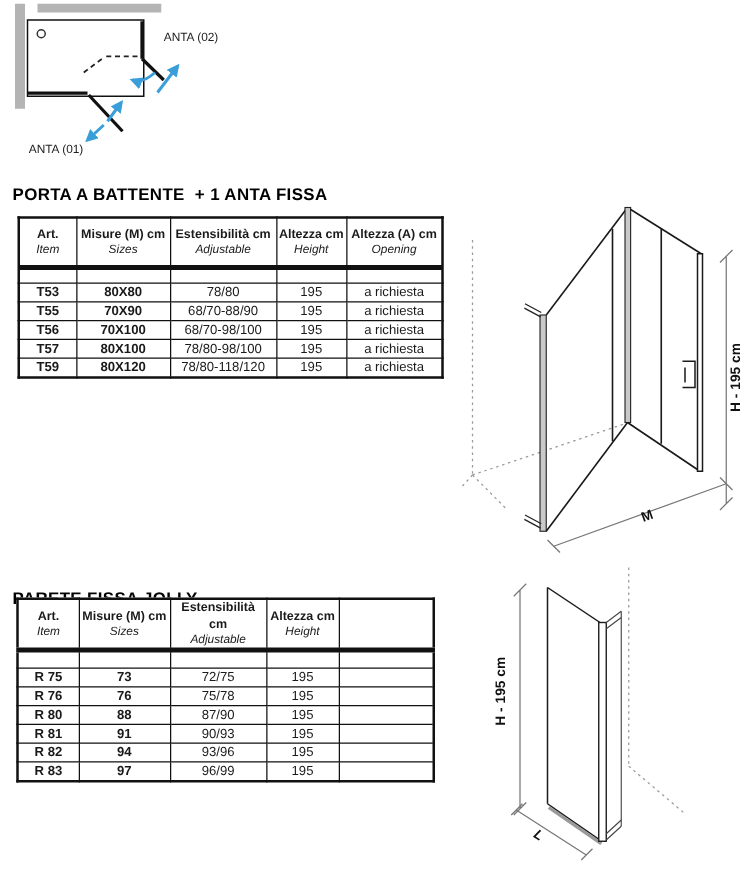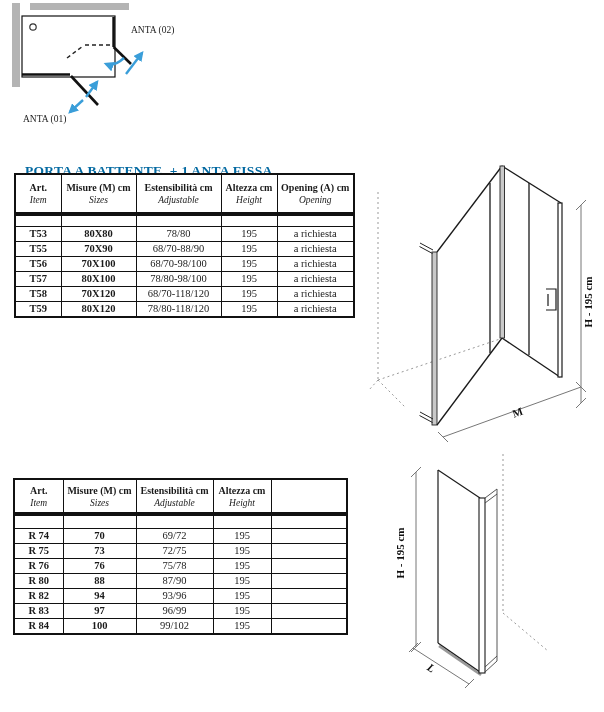--- a/index.html
+++ b/index.html
@@ -1,20 +1,20 @@
 <!DOCTYPE html>
 <html style="--accent: #3A9ED9; --wallgray: #B4B4B4;"><head>
 <meta charset="utf-8">
 <style>
   html,body{margin:0;padding:0;background:#fff;}
   .page{position:relative;width:604px;height:712px;background:#fff;overflow:hidden;
-        font-family:Liberation Serif, serif;color:#1a1a1a;}
+        font-family:Liberation Sans, sans-serif;color:#1a1a1a;}
   svg{position:absolute;display:block;}
-  .sec-title{position:absolute;left:10px;margin:15px;font-size:13.5px;font-weight:bold;
-             letter-spacing:.3px;color:#0369a1;white-space:pre;}
+  .sec-title{position:absolute;left:10px;margin:0;font-size:13.5px;font-weight:bold;
+             letter-spacing:.3px;color:#000000;white-space:pre;}
   #title1{top:148px;}
   #title2{top:471px;}
   table.spec{position:absolute;border-collapse:collapse;table-layout:fixed;
              border:2px solid #111;background:#fff;padding-left:20px;}
   #table1{left:14px;top:173px;}
   #table2{left:13px;top:478px;}
   table.spec th, table.spec td{border:1px solid #111;text-align:center;vertical-align:middle;
              padding:0;overflow:hidden;}
   table.spec thead tr{border-bottom:4px solid #111;}
   #table1 thead th{height:37px;}
@@ -96,21 +96,21 @@
           </th>
         <th>
           <div class="hl1">Estensibilità cm</div>
           <div class="hl2">Adjustable</div>
           </th>
         <th>
           <div class="hl1">Altezza cm</div>
           <div class="hl2">Height</div>
           </th>
         <th>
-          <div class="hl1">Opening (A) cm</div>
+          <div class="hl1">Altezza (A) cm</div>
           <div class="hl2">Opening</div>
           </th>
       </tr>
     </thead>
     <tbody>
         <tr class="spacer">
           <td></td>
           <td></td>
           <td></td>
           <td></td>
@@ -134,27 +134,20 @@
           <td>T56</td>
           <td>70X100</td>
           <td>68/70-98/100</td>
           <td>195</td>
           <td>a richiesta</td>
         </tr>
         <tr>
           <td>T57</td>
           <td>80X100</td>
           <td>78/80-98/100</td>
-          <td>195</td>
-          <td>a richiesta</td>
-        </tr>
-        <tr>
-          <td>T58</td>
-          <td>70X120</td>
-          <td>68/70-118/120</td>
           <td>195</td>
           <td>a richiesta</td>
         </tr>
         <tr>
           <td>T59</td>
           <td>80X120</td>
           <td>78/80-118/120</td>
           <td>195</td>
           <td>a richiesta</td>
         </tr>
@@ -229,27 +222,20 @@
     </thead>
     <tbody>
         <tr class="spacer">
           <td></td>
           <td></td>
           <td></td>
           <td></td>
           <td></td>
         </tr>
         <tr>
-          <td>R 74</td>
-          <td>70</td>
-          <td>69/72</td>
-          <td>195</td>
-          <td></td>
-        </tr>
-        <tr>
           <td>R 75</td>
           <td>73</td>
           <td>72/75</td>
           <td>195</td>
           <td></td>
         </tr>
         <tr>
           <td>R 76</td>
           <td>76</td>
           <td>75/78</td>
@@ -257,37 +243,37 @@
           <td></td>
         </tr>
         <tr>
           <td>R 80</td>
           <td>88</td>
           <td>87/90</td>
           <td>195</td>
           <td></td>
         </tr>
         <tr>
+          <td>R 81</td>
+          <td>91</td>
+          <td>90/93</td>
+          <td>195</td>
+          <td></td>
+        </tr>
+        <tr>
           <td>R 82</td>
           <td>94</td>
           <td>93/96</td>
           <td>195</td>
           <td></td>
         </tr>
         <tr>
           <td>R 83</td>
           <td>97</td>
           <td>96/99</td>
-          <td>195</td>
-          <td></td>
-        </tr>
-        <tr>
-          <td>R 84</td>
-          <td>100</td>
-          <td>99/102</td>
           <td>195</td>
           <td></td>
         </tr>
       </tbody>
   </table>
 
   <svg style="left:393px;top:450px" width="170" height="250" viewBox="393 450 170 250">
     <g stroke="#999" stroke-width="1" stroke-dasharray="2 3" fill="none">
       <path d="M503,454 L503,613"></path>
       <path d="M503,613 L548,651"></path>

